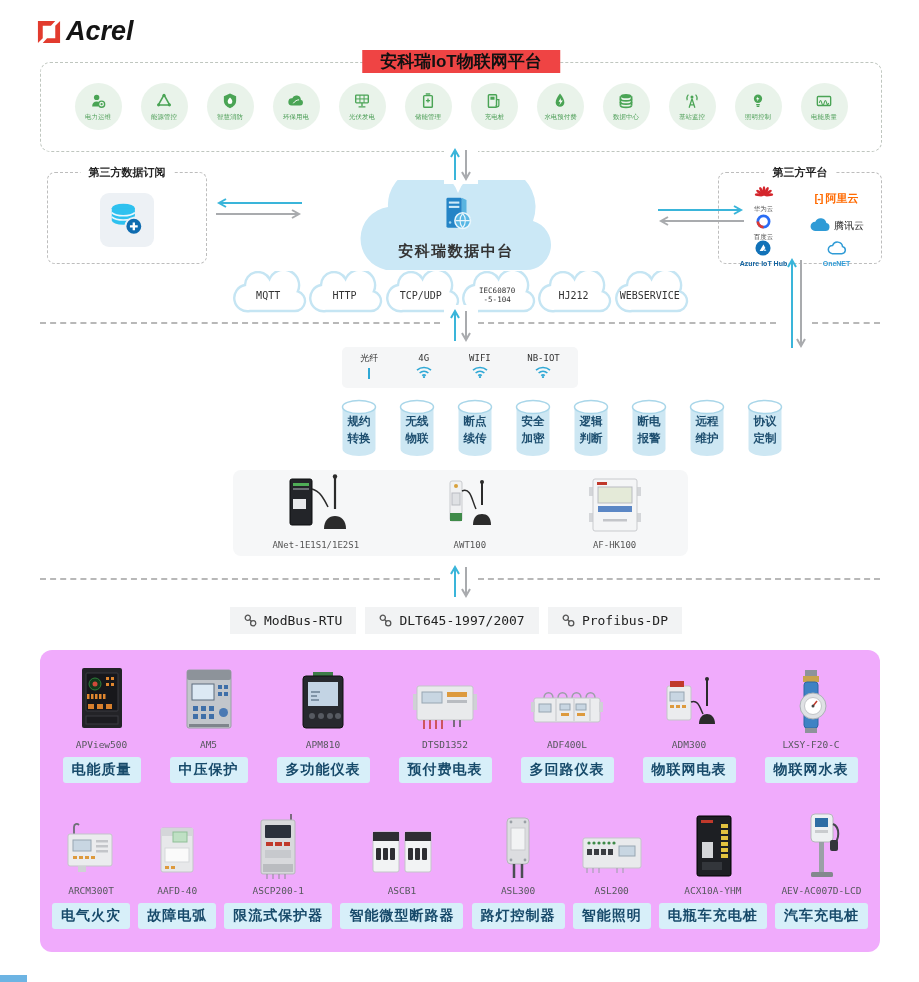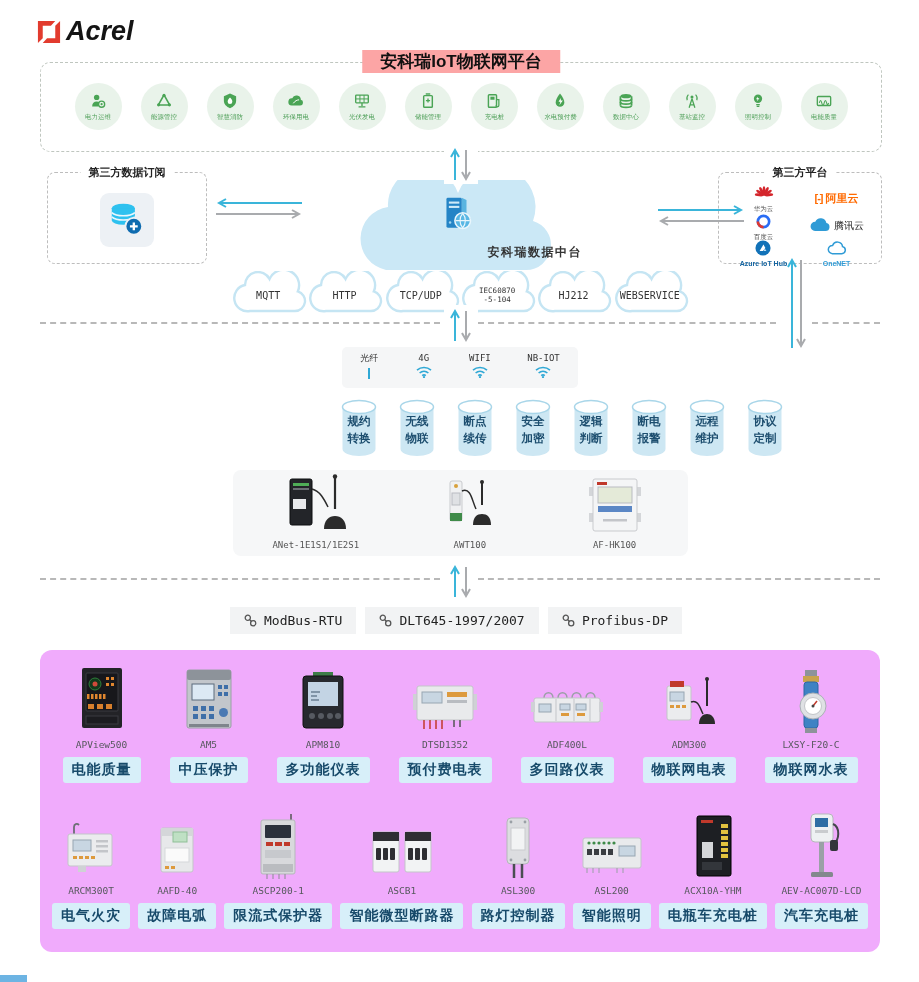--- a/index.html
+++ b/index.html
@@ -7,21 +7,21 @@
           font-family:"Liberation Sans","DejaVu Sans",sans-serif;}
 
   
   .logo{position:absolute;left:36px;top:16px;display:flex;align-items:center;gap:4px;}
   .logo-text{font-size:27px;font-weight:bold;font-style:italic;color:#141414;letter-spacing:0px;}
 
   
   .apps-box{position:absolute;left:40px;top:62px;width:840px;height:88px;
             border:1px dashed #bfc6bf;border-radius:10px;}
   .apps-title{position:absolute;top:-13px;left:50%;transform:translateX(-50%);
-              background:#fca5a5;padding:0 18px;font-size:17px;font-weight:bold;color:#111;white-space:nowrap;}
+              background:#ef4444;padding:0 18px;font-size:17px;font-weight:bold;color:#111;white-space:nowrap;}
   .apps-row{position:absolute;left:32px;right:32px;top:20px;display:flex;justify-content:space-between;}
   .app-cell{width:50px;display:flex;justify-content:center;}
   .app-circle{width:47px;height:47px;border-radius:50%;background:#e9f3ea;
               display:flex;flex-direction:column;align-items:center;justify-content:center;}
   .app-glyph{height:19px;display:flex;align-items:center;}
   .app-label{font-size:7px;color:#4e9f58;margin-top:2px;white-space:nowrap;transform:scale(.92);}
 
   
   .sub-box{position:absolute;border:1px dashed #bdbdbd;border-radius:8px;}
   .left-sub{left:47px;top:172px;width:158px;height:90px;}
@@ -39,22 +39,22 @@
   .plat-label-azure{font-size:7px;color:#1464a0;font-weight:bold;margin-top:1px;}
   .plat-label-onenet{font-size:7px;color:#2f9bd6;font-weight:bold;margin-top:1px;}
   .plat-label-big{font-size:10px;color:#222;}
   .ali{color:#ff6a00;font-weight:bold;font-size:11px;white-space:nowrap;}
   .ali .ali-mark{font-weight:900;letter-spacing:-1px;}
 
   
   .cloud-main{position:absolute;left:330px;top:180px;width:252px;height:96px;}
   .cloud-main .cloud-bg{position:absolute;left:0;top:0;}
   .server-ic{position:absolute;left:50%;top:12px;transform:translateX(-50%);}
-  .cloud-label{position:absolute;bottom:15px;width:100%;text-align:right;
-               font-size:12px;font-weight:bold;color:#333;letter-spacing:1.5px;}
+  .cloud-label{position:absolute;bottom:15px;width:100%;text-align:center;
+               font-size:15px;font-weight:bold;color:#333;letter-spacing:1.5px;}
 
   
   .vpair{position:absolute;background:#fff;padding:0 2px;z-index:5;line-height:0;}
   .hpair{position:absolute;z-index:4;line-height:0;}
   .tallpair{position:absolute;left:784px;top:256px;z-index:6;line-height:0;}
 
   
   .clouds-row{position:absolute;left:230px;top:271px;width:458px;display:flex;justify-content:space-between;}
   .pcloud{position:relative;width:84px;height:46px;}
   .pcloud svg{position:absolute;left:0;top:0;}

